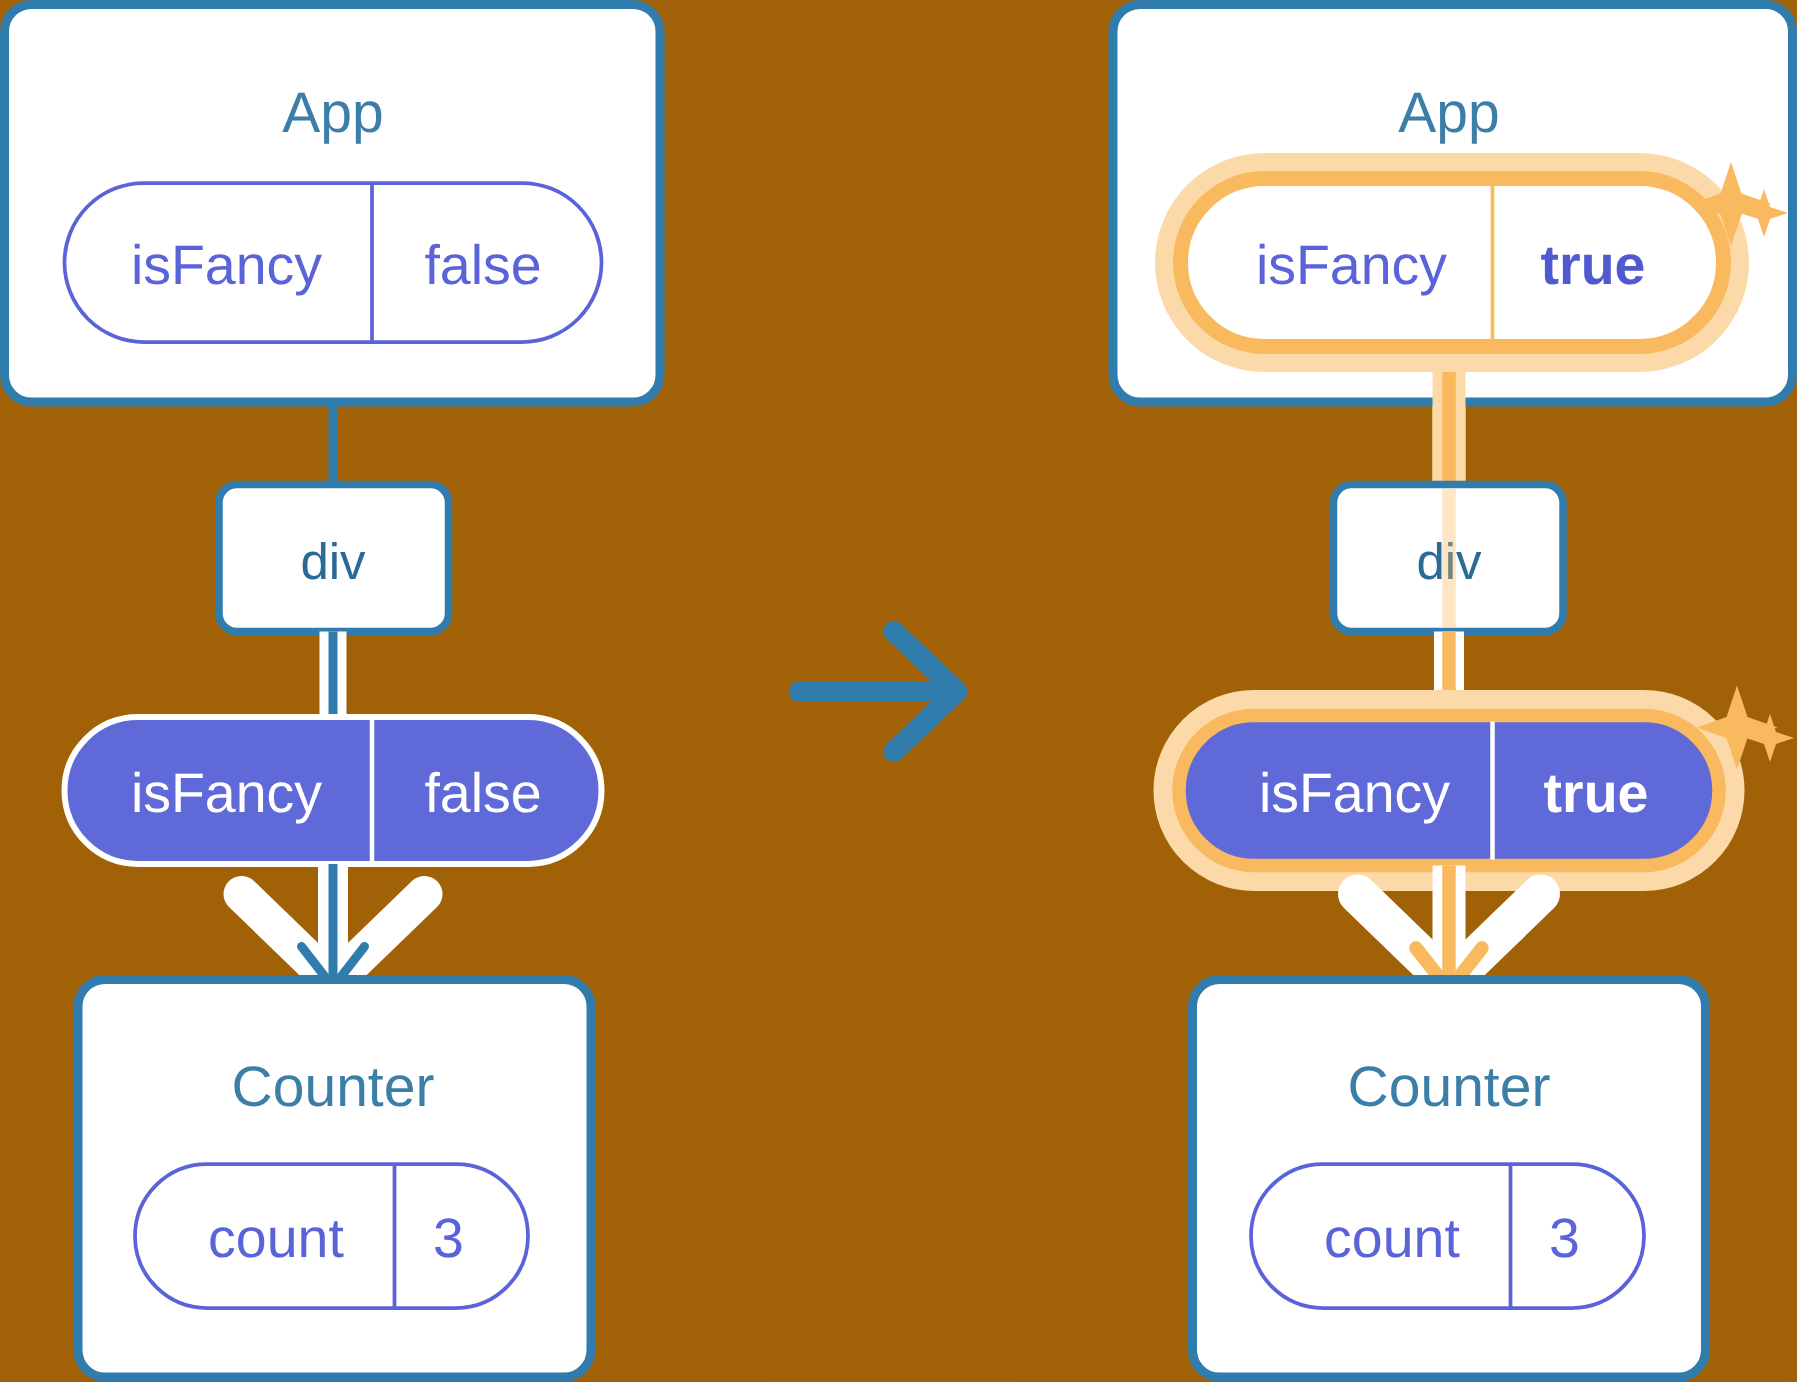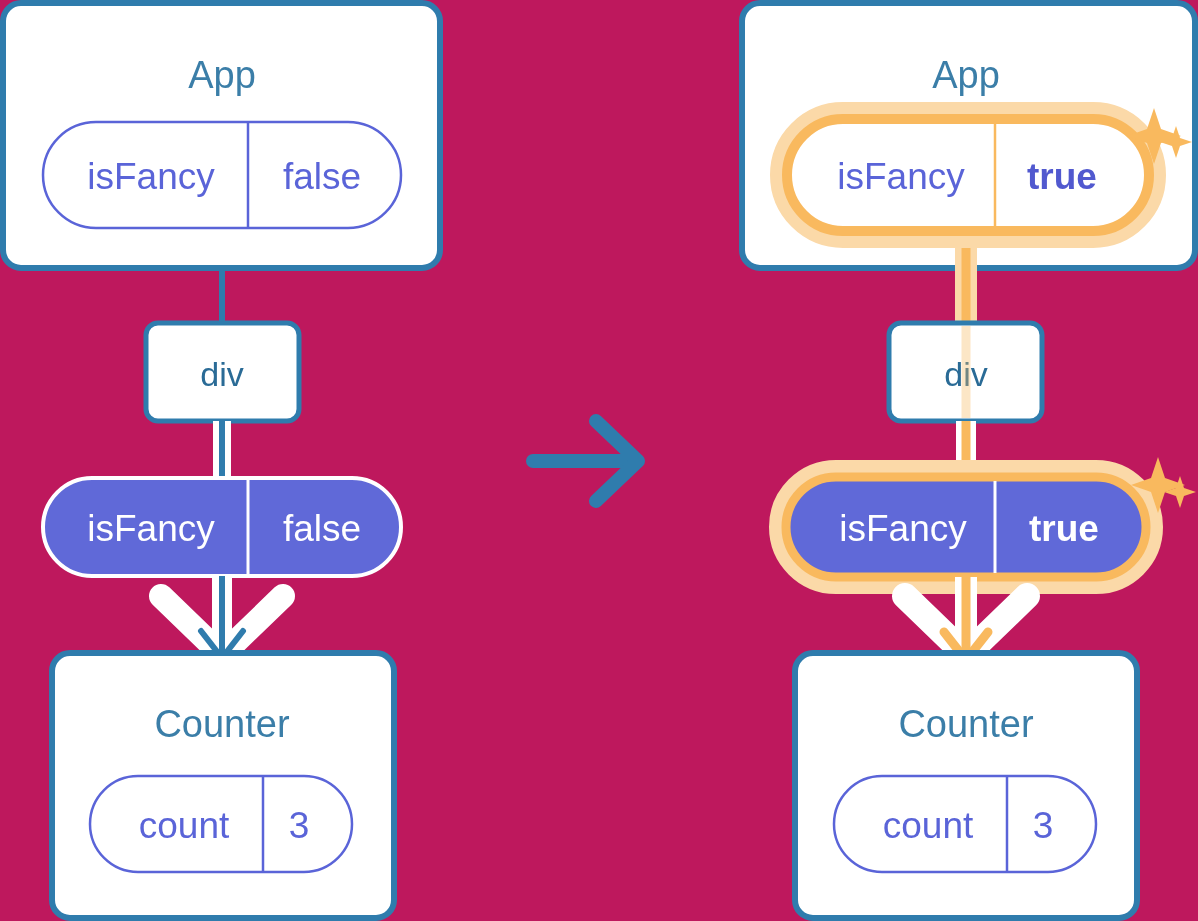--- a/index.html
+++ b/index.html
@@ -10,21 +10,21 @@
   body {
     width: 1198px;
     height: 921px;
     font-family: "Liberation Sans", sans-serif;
     overflow: hidden;
   }
   #stage {
     position: relative;
     width: 1198px;
     height: 921px;
-    background: #be185d;
+    background: #a16207;
   }
   svg.diagram {
     position: absolute;
     left: 0;
     top: 0;
     width: 1198px;
     height: 921px;
     display: block;
   }
   text {

